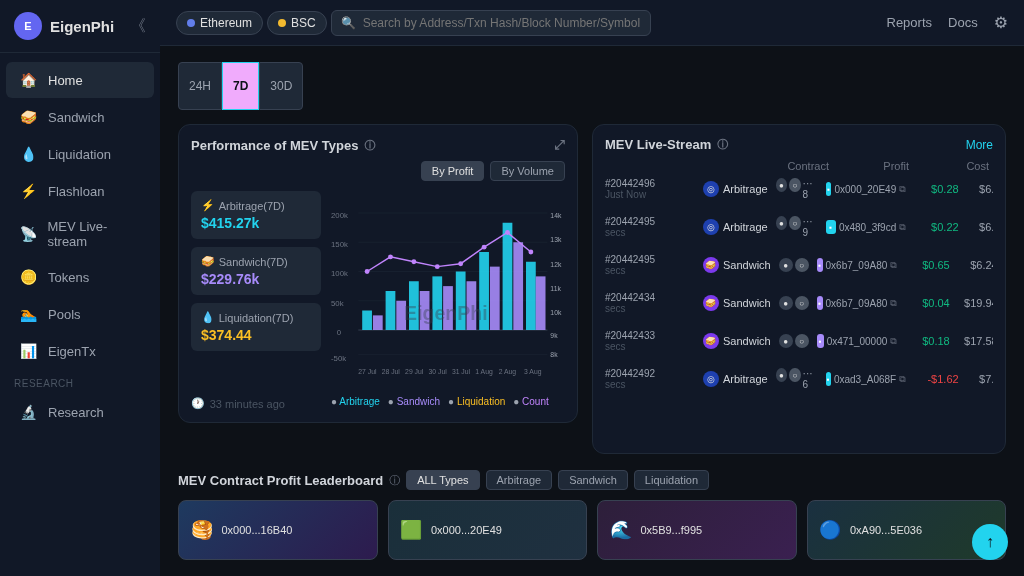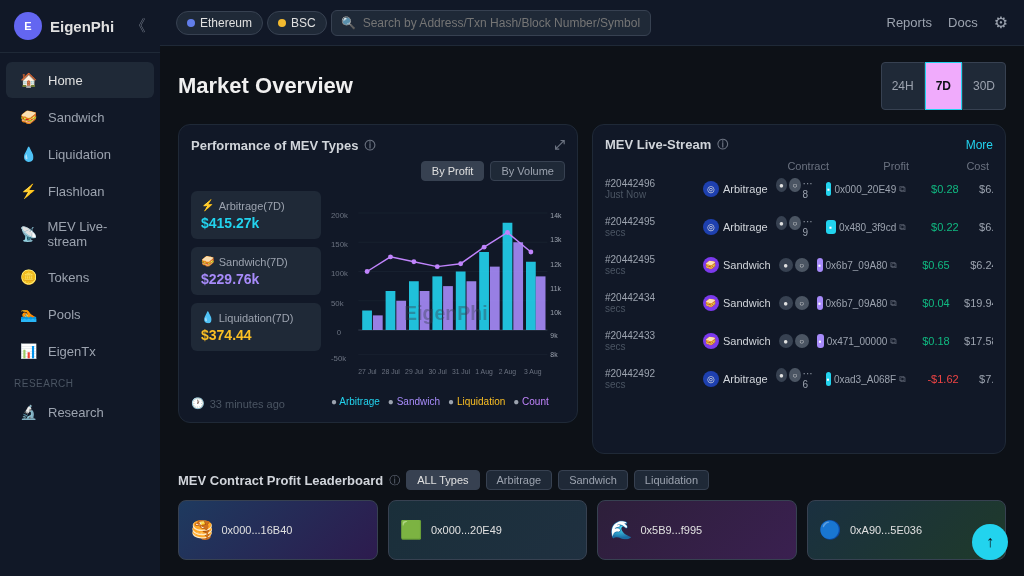--- a/index.html
+++ b/index.html
@@ -199,21 +199,20 @@
         <span class="topbar-link">Reports</span>
         <span class="topbar-link">Docs</span>
         <span class="settings-icon">⚙</span>
       </div>
     </div>
 
     <div class="content">
       <div class="content-inner">
 
         <div class="page-header">
-          <span class="page-title">Market Overview</span>
           <div class="time-filter">
             <button class="time-btn">24H</button>
             <button class="time-btn active">7D</button>
             <button class="time-btn">30D</button>
           </div>
         </div>
 
         <div class="dashboard-cols">
 
           <div class="left-col">

